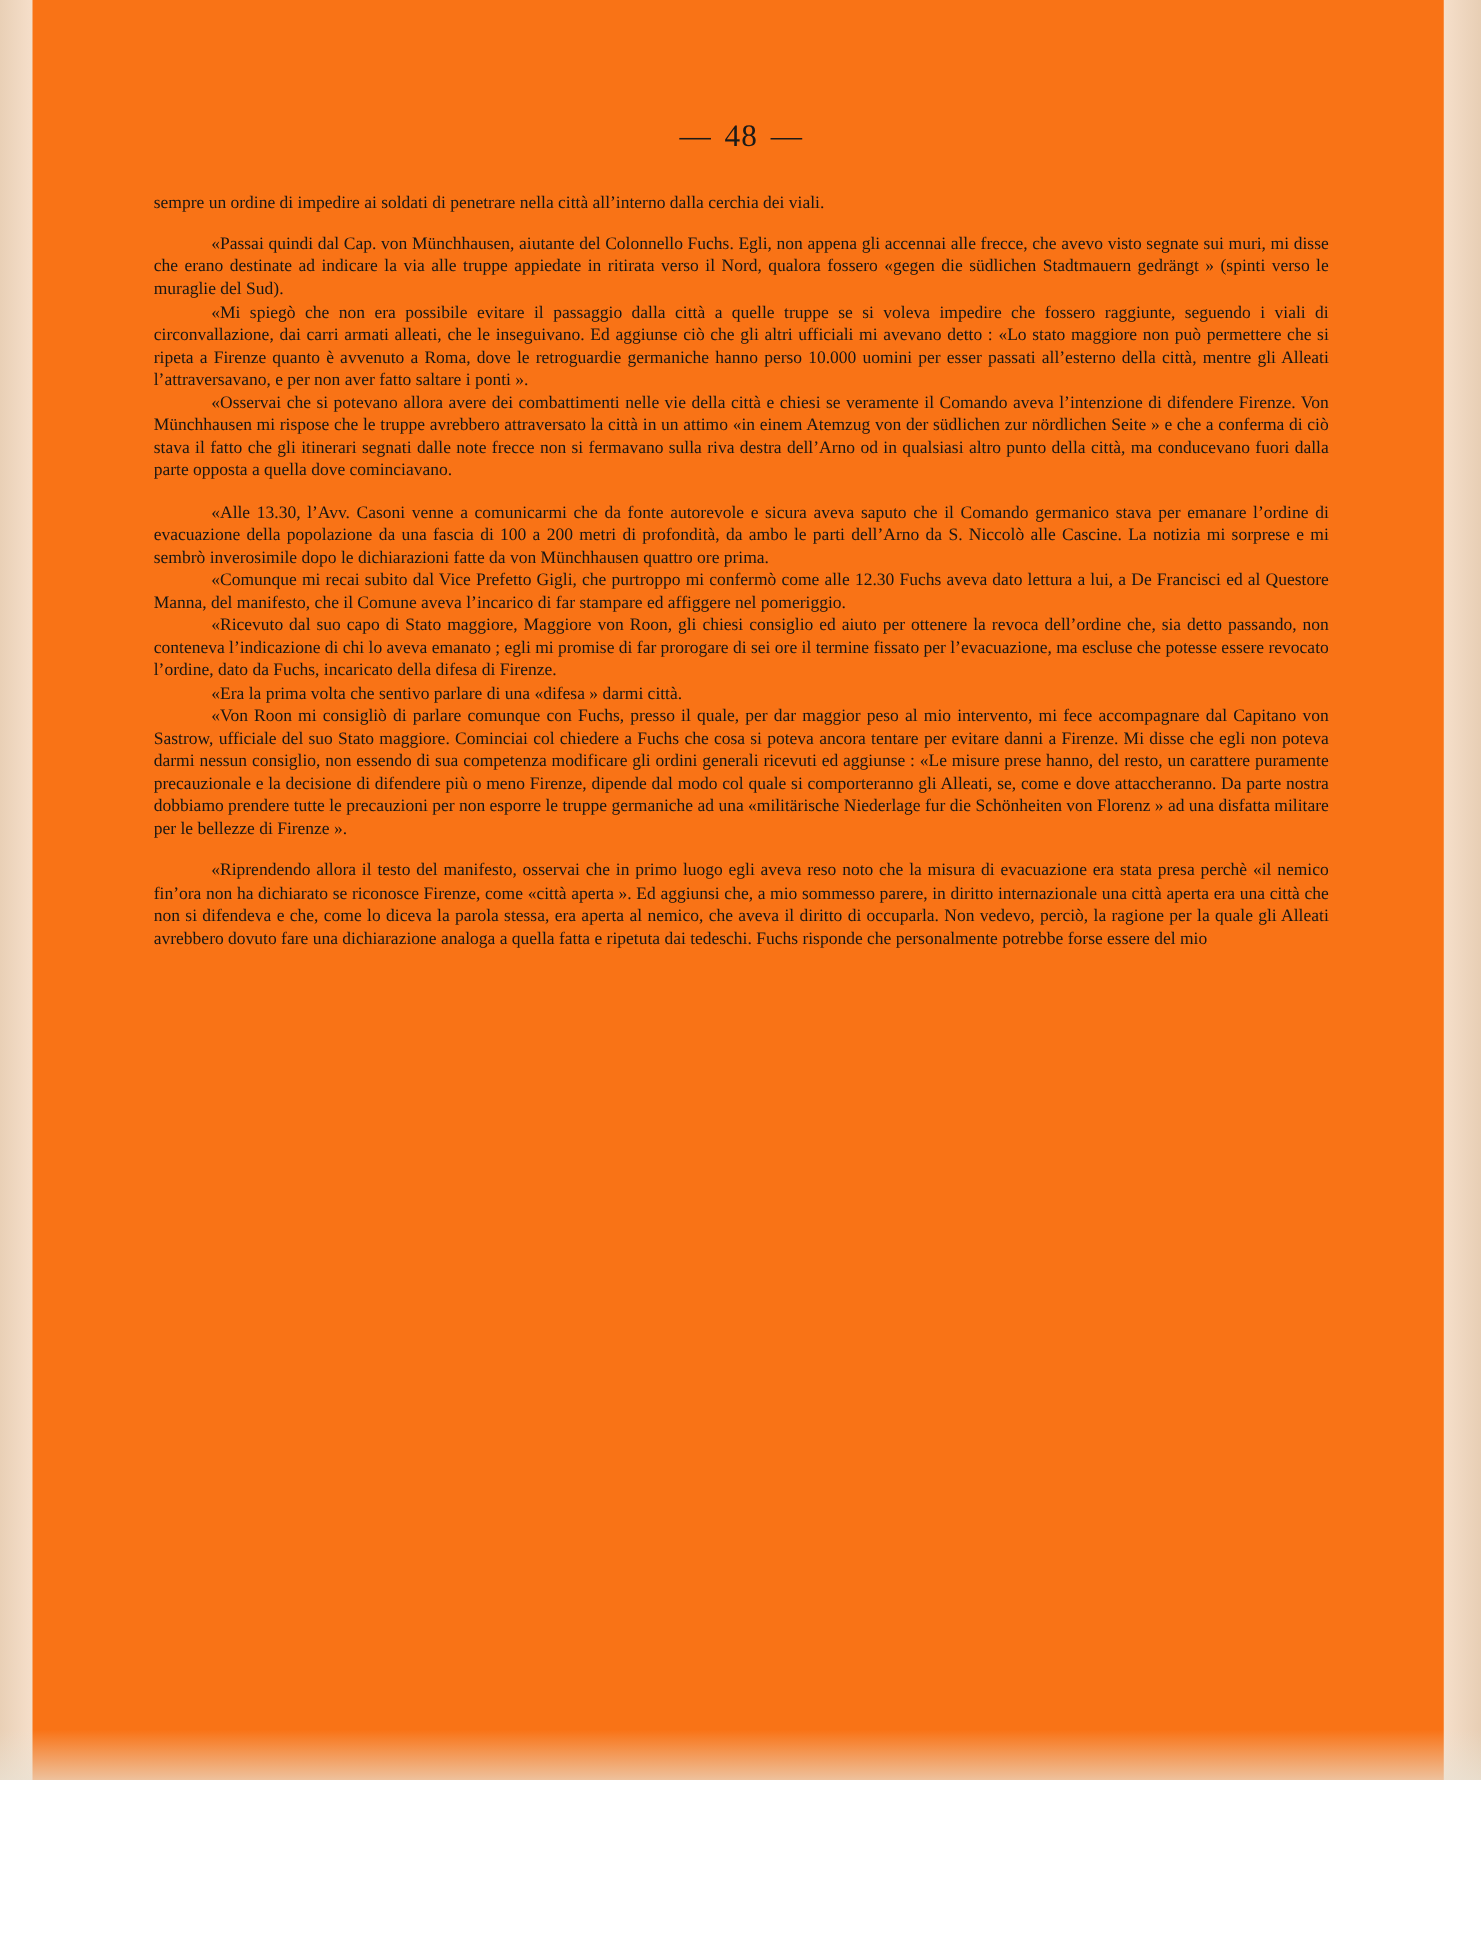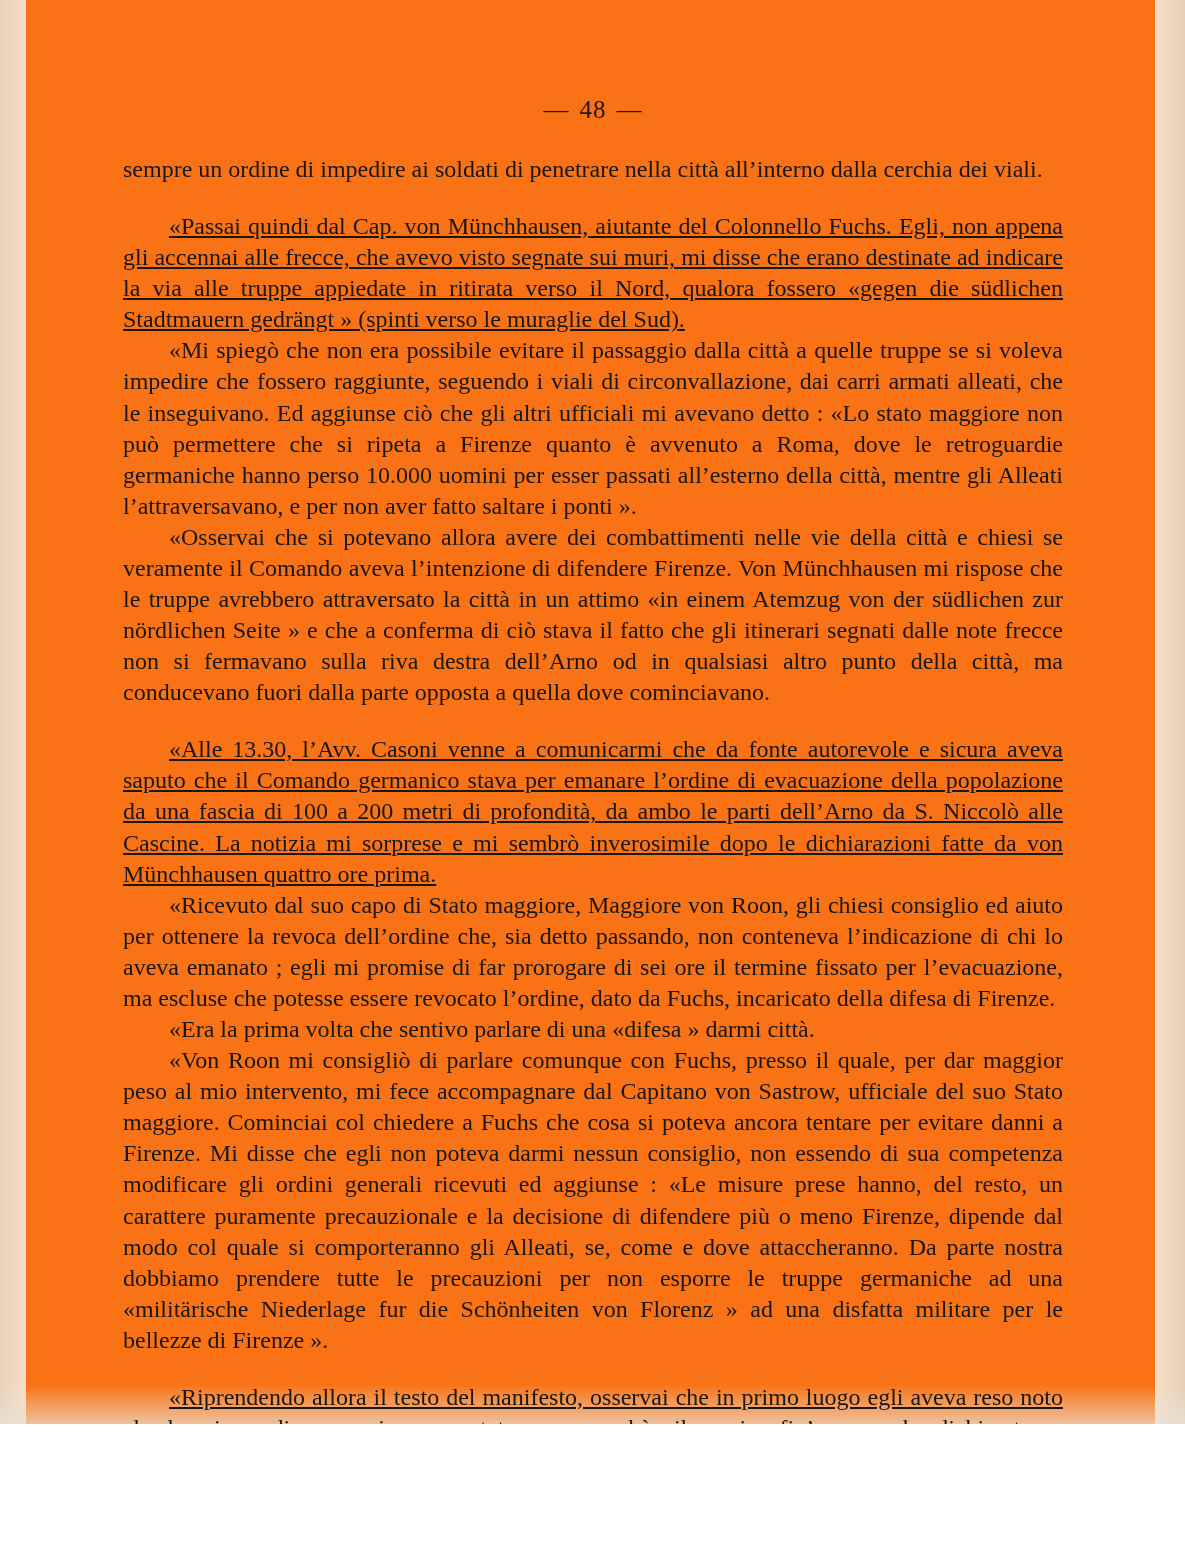--- a/index.html
+++ b/index.html
@@ -33,33 +33,32 @@
     letter-spacing: 1px;
     margin-bottom: 30px;
     color: #1c1b18;
   }
   .folio .dash {
     display: inline-block;
     margin: 0 10px;
   }
   .body-text p {
     margin: 0;
-    font-size: 24px;
+    font-size: 14px;
     line-height: 1.295;
     text-align: justify;
     text-justify: inter-word;
     color: #181714;
     hyphens: none;
   }
   .body-text p.indent {
     text-indent: 46px;
   }
   .body-text p.gap {
-    margin-top: 26px;
-    text-decoration: underline;
+    margin-top: 15px;
   }
   .page-edge-left {
     position: absolute;
     left: 0;
     top: 0;
     width: 26px;
     height: 1560px;
     background: linear-gradient(to right, #e6e0d2, #f5f2ea);
     opacity: .85;
   }
@@ -103,19 +102,20 @@
     <div class="folio">
       <span class="dash">—</span><span>48</span><span class="dash">—</span>
     </div>
 
     <div class="body-text" id="body-text">
         <p class="">sempre un ordine di impedire ai soldati di penetrare nella città all’interno dalla cerchia dei viali.</p>
         <p class="indent gap">«Passai quindi dal Cap. von Münchhausen, aiutante del Colonnello Fuchs. Egli, non appena gli accennai alle frecce, che avevo visto segnate sui muri, mi disse che erano destinate ad indicare la via alle truppe appiedate in ritirata verso il Nord, qualora fossero «gegen die südlichen Stadtmauern gedrängt » (spinti verso le muraglie del Sud).</p>
         <p class="indent ">«Mi spiegò che non era possibile evitare il passaggio dalla città a quelle truppe se si voleva impedire che fossero raggiunte, seguendo i viali di circonvallazione, dai carri armati alleati, che le inseguivano. Ed aggiunse ciò che gli altri ufficiali mi avevano detto : «Lo stato maggiore non può permettere che si ripeta a Firenze quanto è avvenuto a Roma, dove le retroguardie germaniche hanno perso 10.000 uomini per esser passati all’esterno della città, mentre gli Alleati l’attraversavano, e per non aver fatto saltare i ponti ».</p>
         <p class="indent ">«Osservai che si potevano allora avere dei combattimenti nelle vie della città e chiesi se veramente il Comando aveva l’intenzione di difendere Firenze. Von Münchhausen mi rispose che le truppe avrebbero attraversato la città in un attimo «in einem Atemzug von der südlichen zur nördlichen Seite » e che a conferma di ciò stava il fatto che gli itinerari segnati dalle note frecce non si fermavano sulla riva destra dell’Arno od in qualsiasi altro punto della città, ma conducevano fuori dalla parte opposta a quella dove cominciavano.</p>
         <p class="indent gap">«Alle 13.30, l’Avv. Casoni venne a comunicarmi che da fonte autorevole e sicura aveva saputo che il Comando germanico stava per emanare l’ordine di evacuazione della popolazione da una fascia di 100 a 200 metri di profondità, da ambo le parti dell’Arno da S. Niccolò alle Cascine. La notizia mi sorprese e mi sembrò inverosimile dopo le dichiarazioni fatte da von Münchhausen quattro ore prima.</p>
+        <p class="indent ">«Comunque mi recai subito dal Vice Prefetto Gigli, che purtroppo mi confermò come alle 12.30 Fuchs aveva dato lettura a lui, a De Francisci ed al Questore Manna, del manifesto, che il Comune aveva l’incarico di far stampare ed affiggere nel pomeriggio.</p>
         <p class="indent ">«Ricevuto dal suo capo di Stato maggiore, Maggiore von Roon, gli chiesi consiglio ed aiuto per ottenere la revoca dell’ordine che, sia detto passando, non conteneva l’indicazione di chi lo aveva emanato ; egli mi promise di far prorogare di sei ore il termine fissato per l’evacuazione, ma escluse che potesse essere revocato l’ordine, dato da Fuchs, incaricato della difesa di Firenze.</p>
         <p class="indent ">«Era la prima volta che sentivo parlare di una «difesa » darmi città.</p>
         <p class="indent ">«Von Roon mi consigliò di parlare comunque con Fuchs, presso il quale, per dar maggior peso al mio intervento, mi fece accompagnare dal Capitano von Sastrow, ufficiale del suo Stato maggiore. Cominciai col chiedere a Fuchs che cosa si poteva ancora tentare per evitare danni a Firenze. Mi disse che egli non poteva darmi nessun consiglio, non essendo di sua competenza modificare gli ordini generali ricevuti ed aggiunse : «Le misure prese hanno, del resto, un carattere puramente precauzionale e la decisione di difendere più o meno Firenze, dipende dal modo col quale si comporteranno gli Alleati, se, come e dove attaccheranno. Da parte nostra dobbiamo prendere tutte le precauzioni per non esporre le truppe germaniche ad una «militärische Niederlage fur die Schönheiten von Florenz » ad una disfatta militare per le bellezze di Firenze ».</p>
         <p class="indent gap">«Riprendendo allora il testo del manifesto, osservai che in primo luogo egli aveva reso noto che la misura di evacuazione era stata presa perchè «il nemico fin’ora non ha dichiarato se riconosce Firenze, come «città aperta ». Ed aggiunsi che, a mio sommesso parere, in diritto internazionale una città aperta era una città che non si difendeva e che, come lo diceva la parola stessa, era aperta al nemico, che aveva il diritto di occuparla. Non vedevo, perciò, la ragione per la quale gli Alleati avrebbero dovuto fare una dichiarazione analoga a quella fatta e ripetuta dai tedeschi. Fuchs risponde che personalmente potrebbe forse essere del mio</p>
       </div>
   </div>
 </div>
 
 </body></html>

